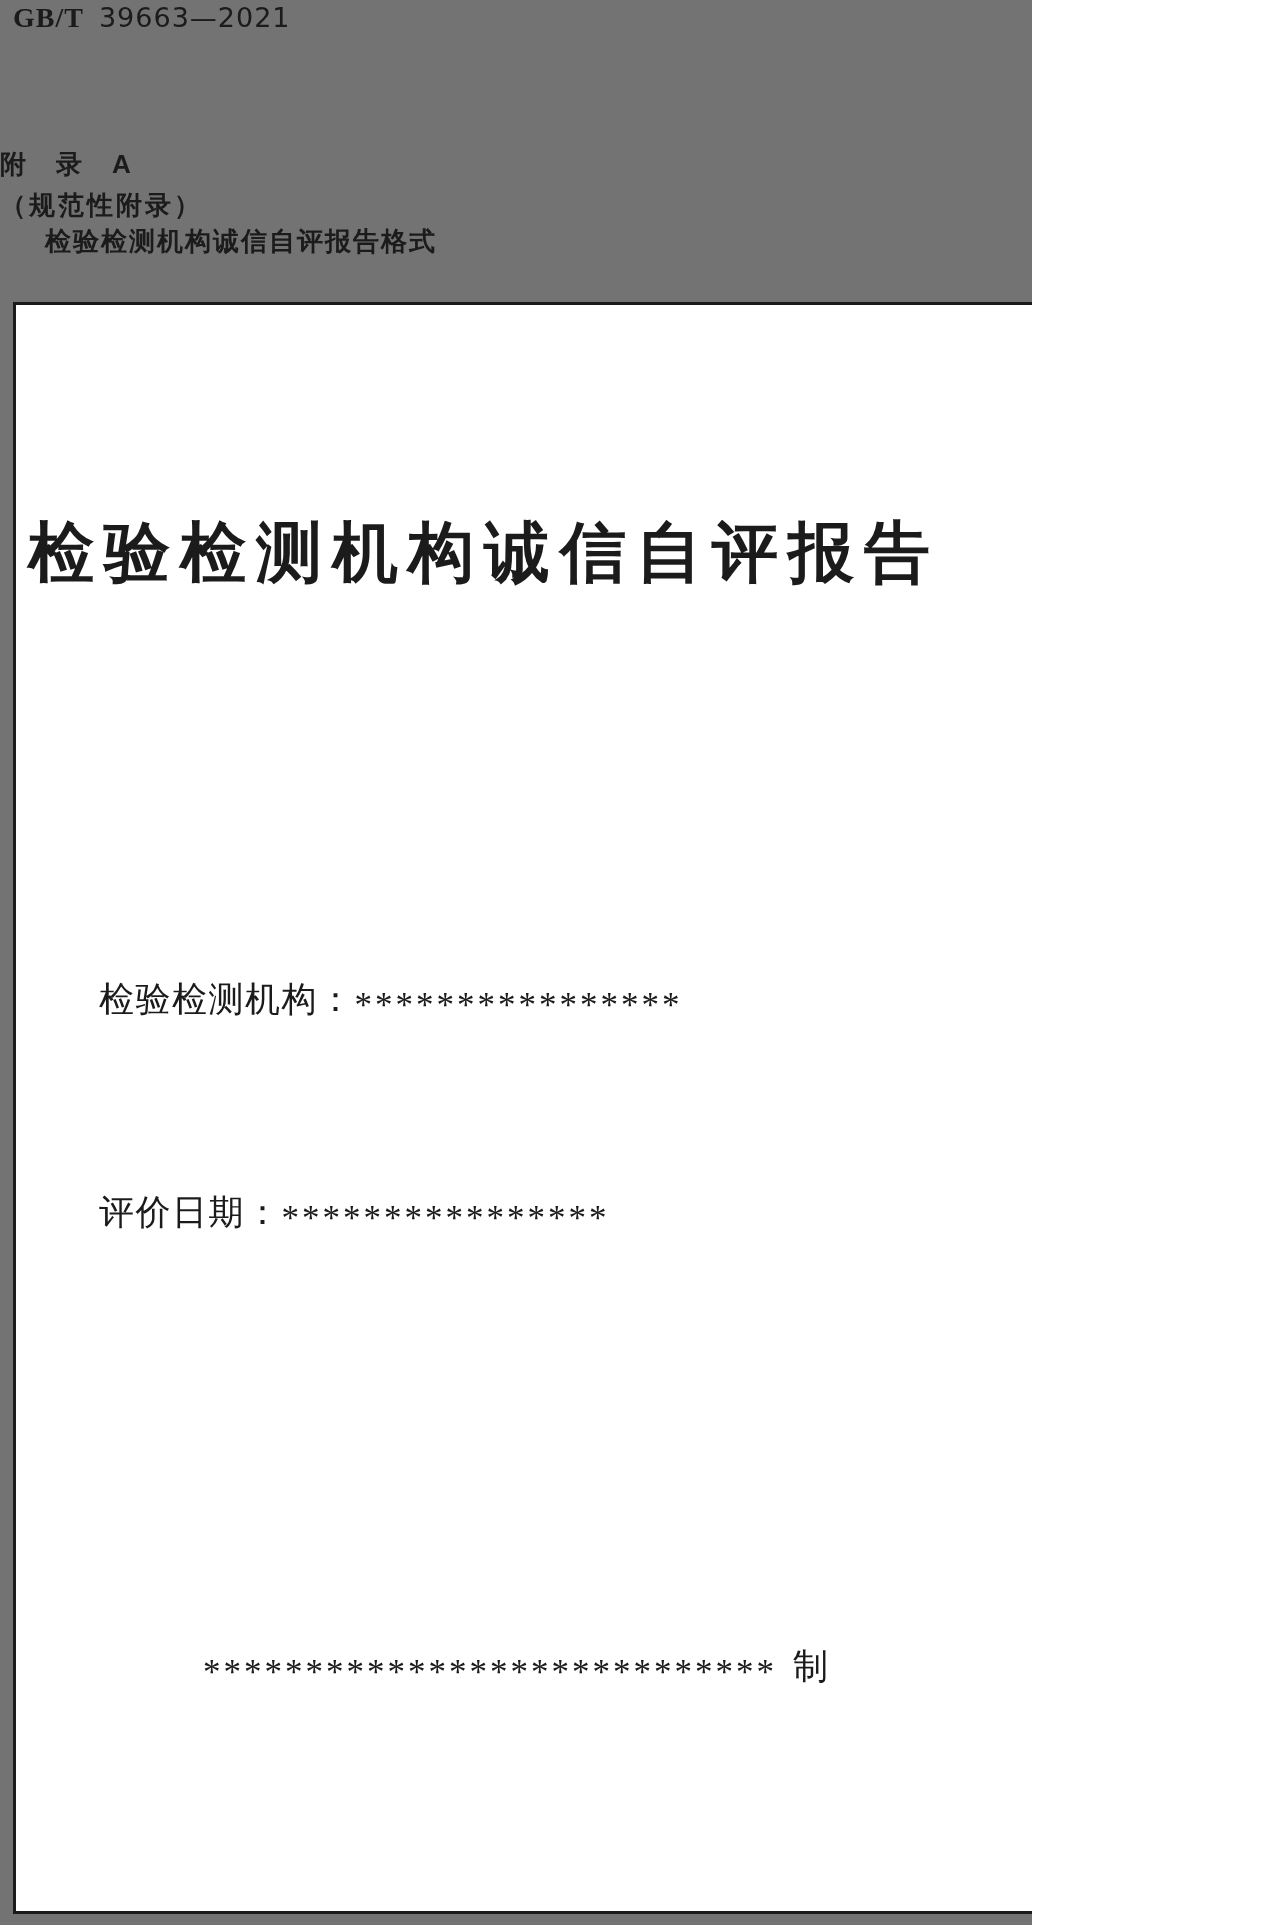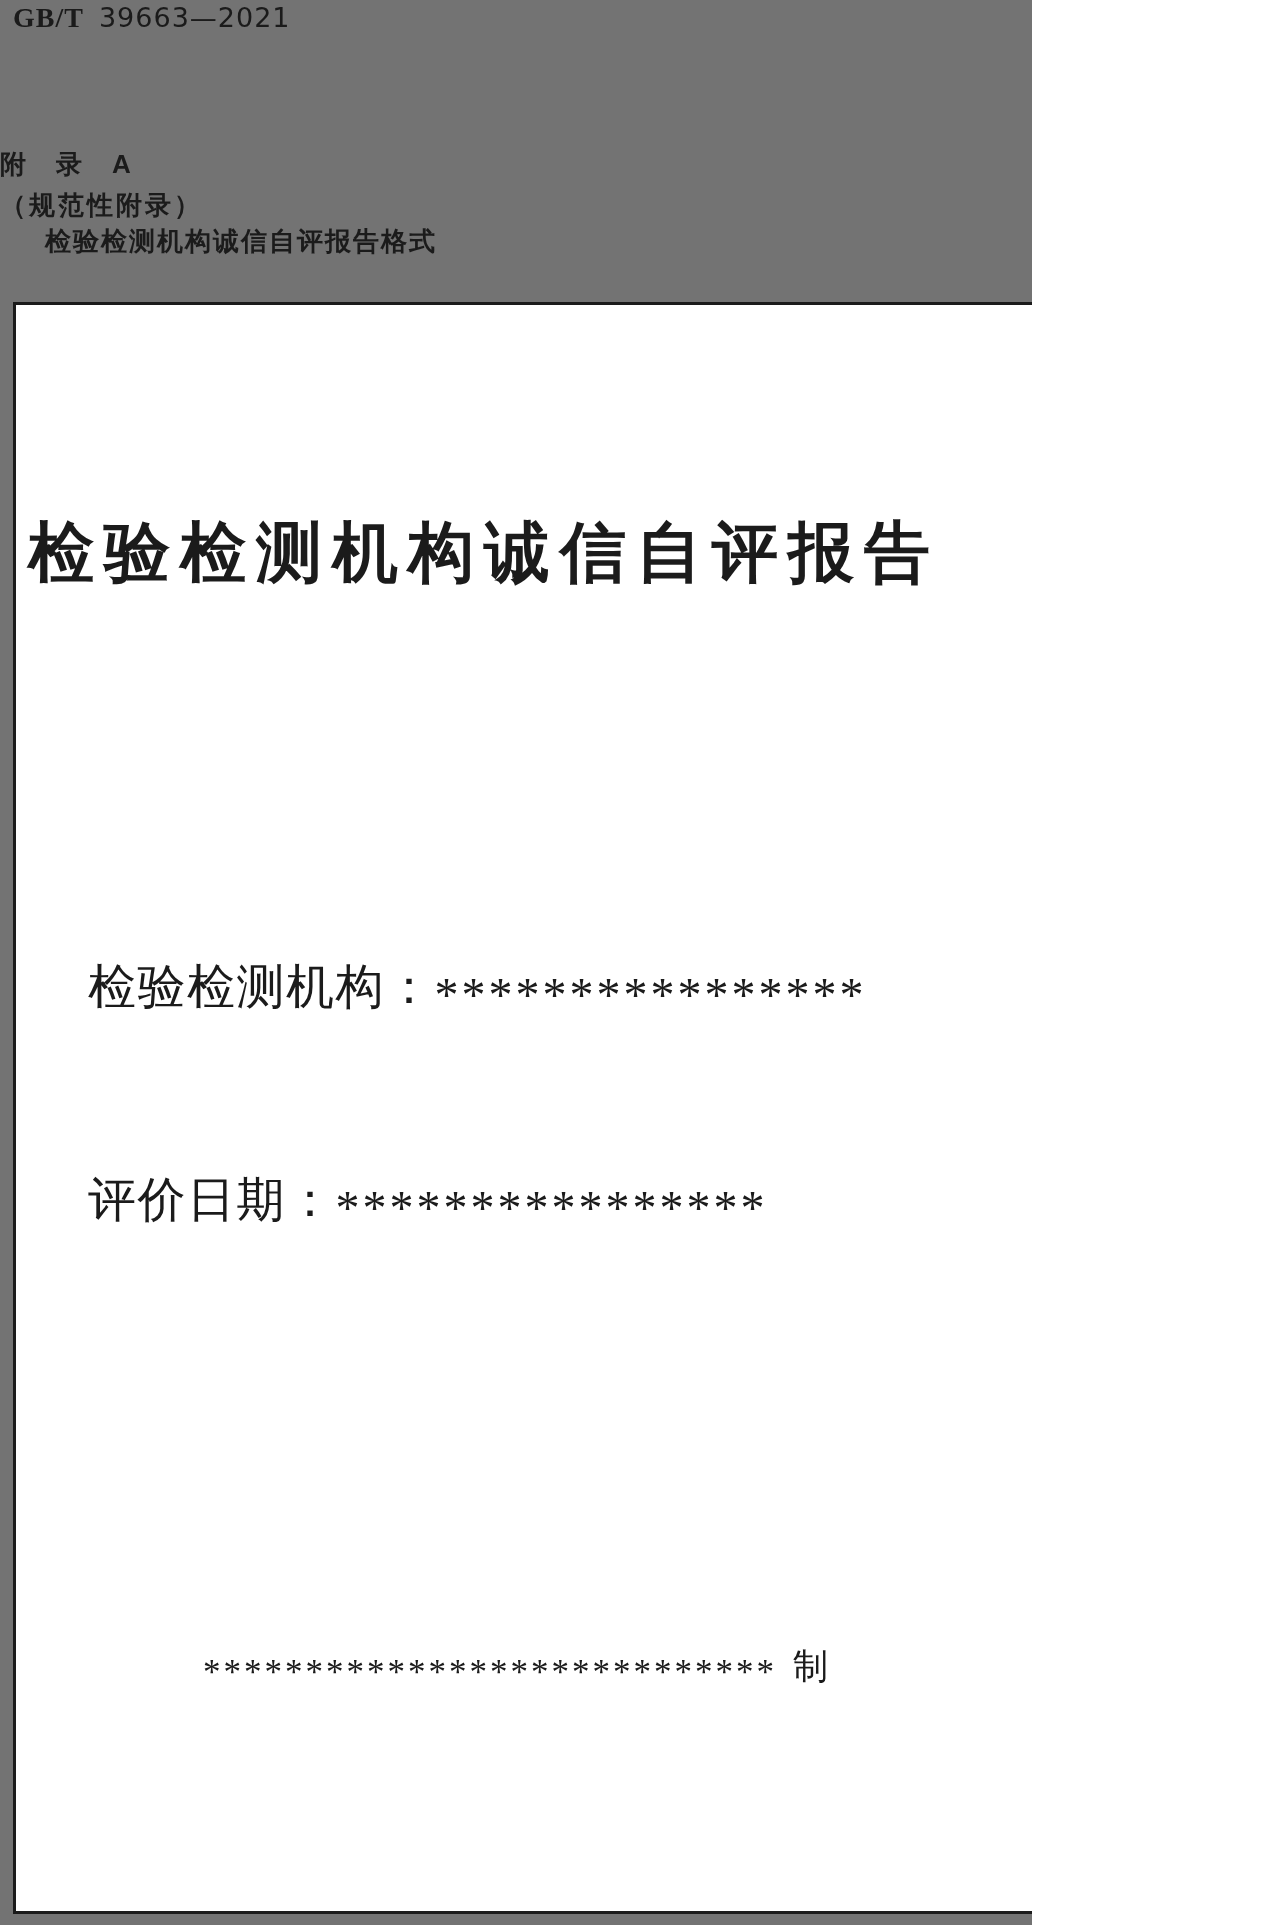--- a/index.html
+++ b/index.html
@@ -73,24 +73,25 @@
     font-weight: 700;
     font-size: 66px;
     letter-spacing: 10px;
     line-height: 1;
     white-space: nowrap;
     margin-left: 28px;
   }
   
   .field {
     position: absolute;
-    left: 88px;
-    font-size: 48px;
+    left: 99px;
+    font-size: 35px;
     line-height: 1;
     white-space: nowrap;
+    margin-top: 19px;
   }
   .field-1 { top: 963px; }
   .field-2 { top: 1071px; }
   .field-3 { top: 1176px; }
   .field .label {
     letter-spacing: 1.5px;
   }
   .stars {
     font-family: "Liberation Serif", serif;
     letter-spacing: 3px;

